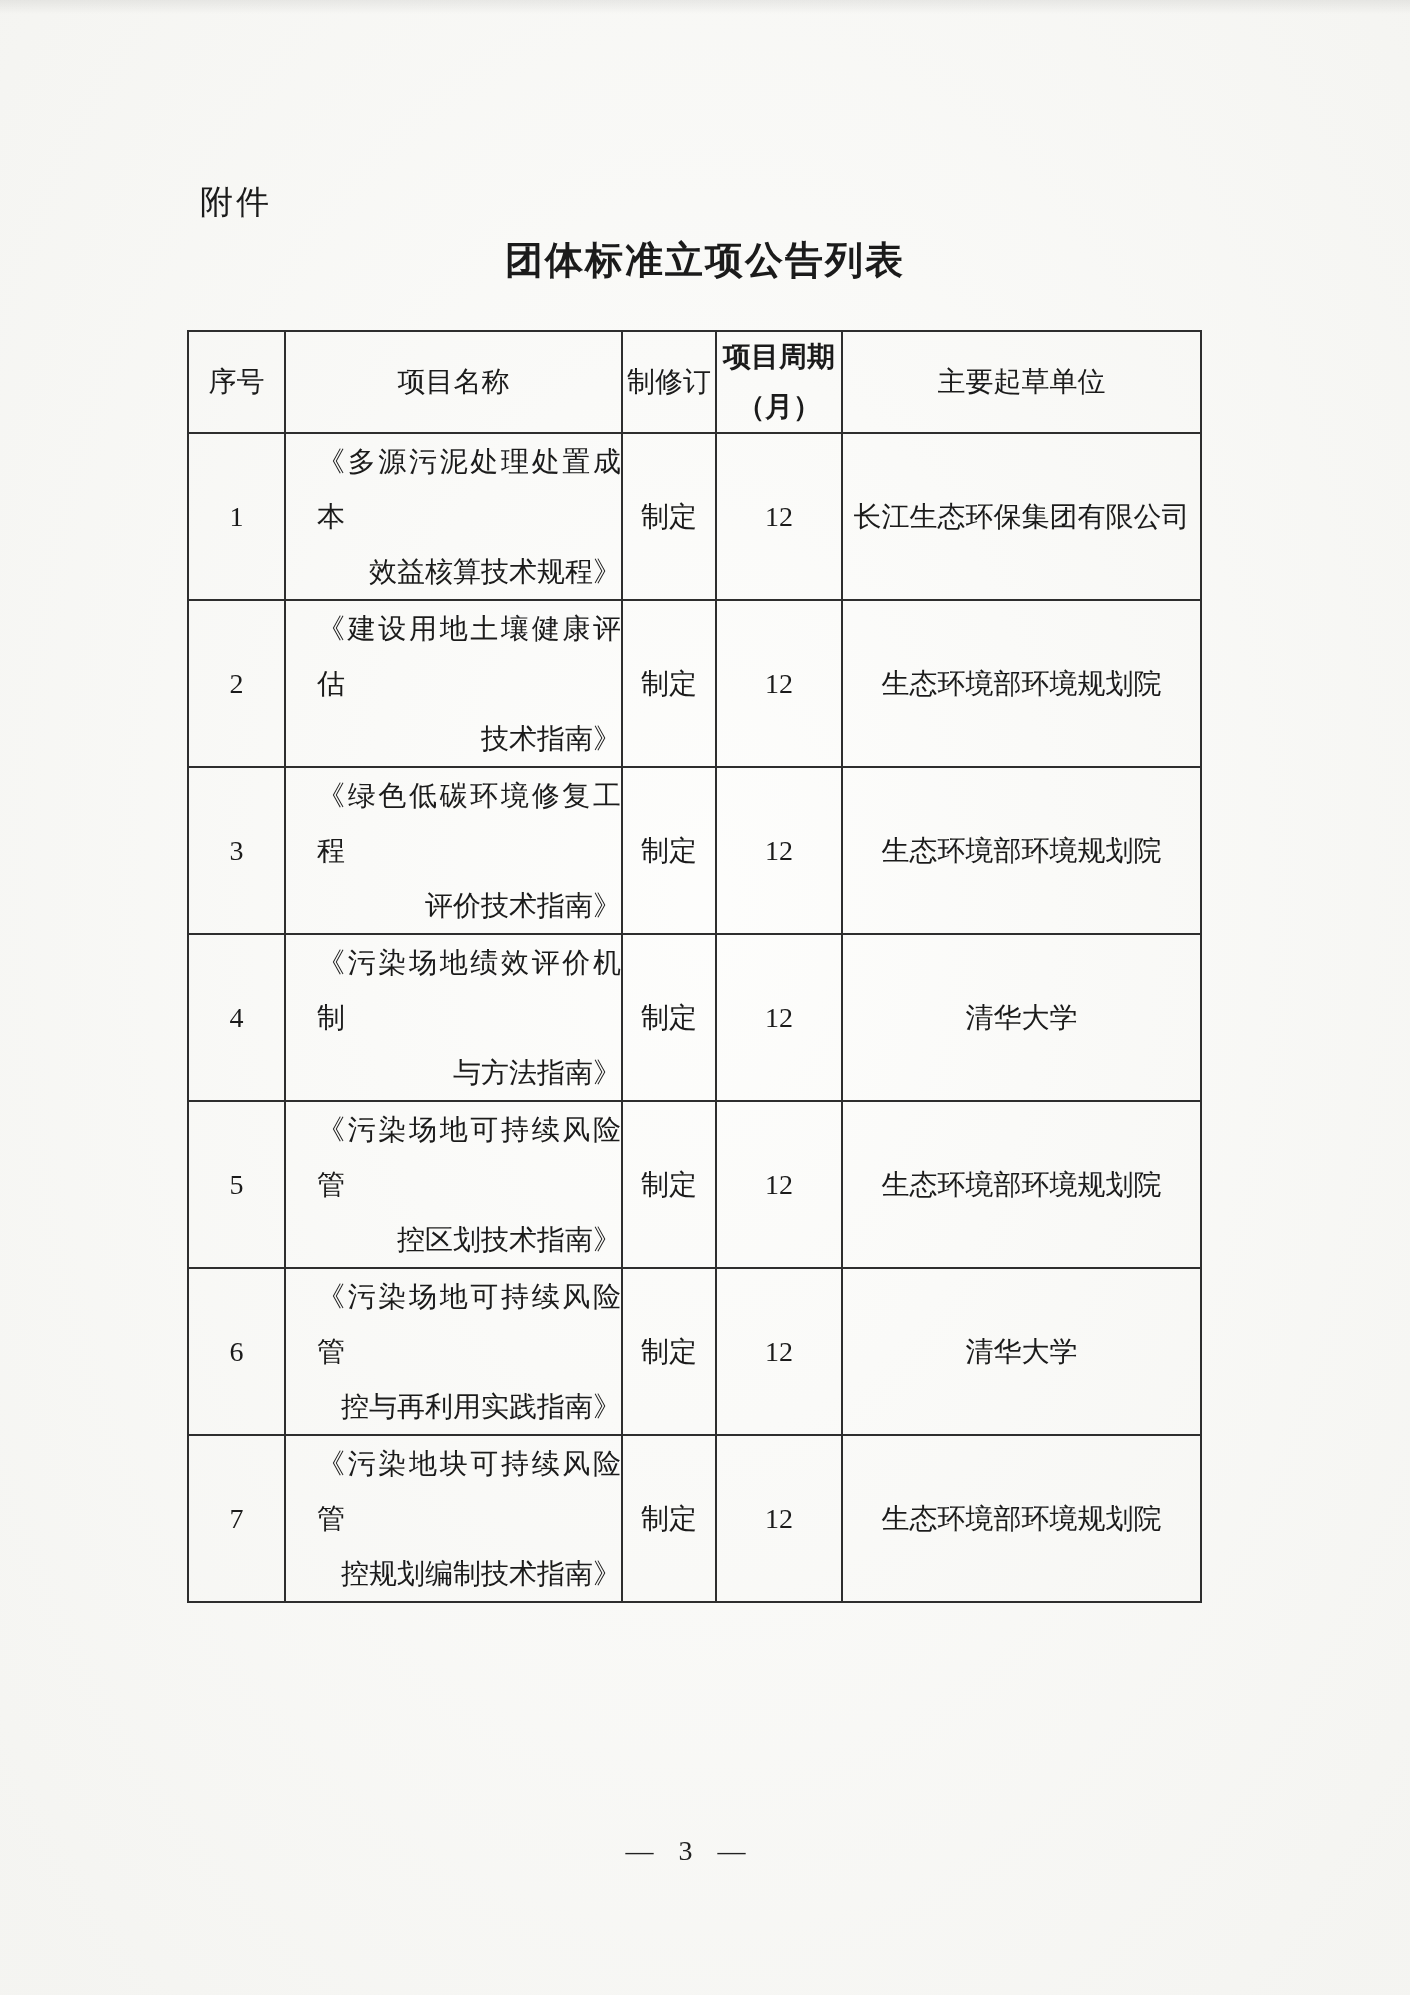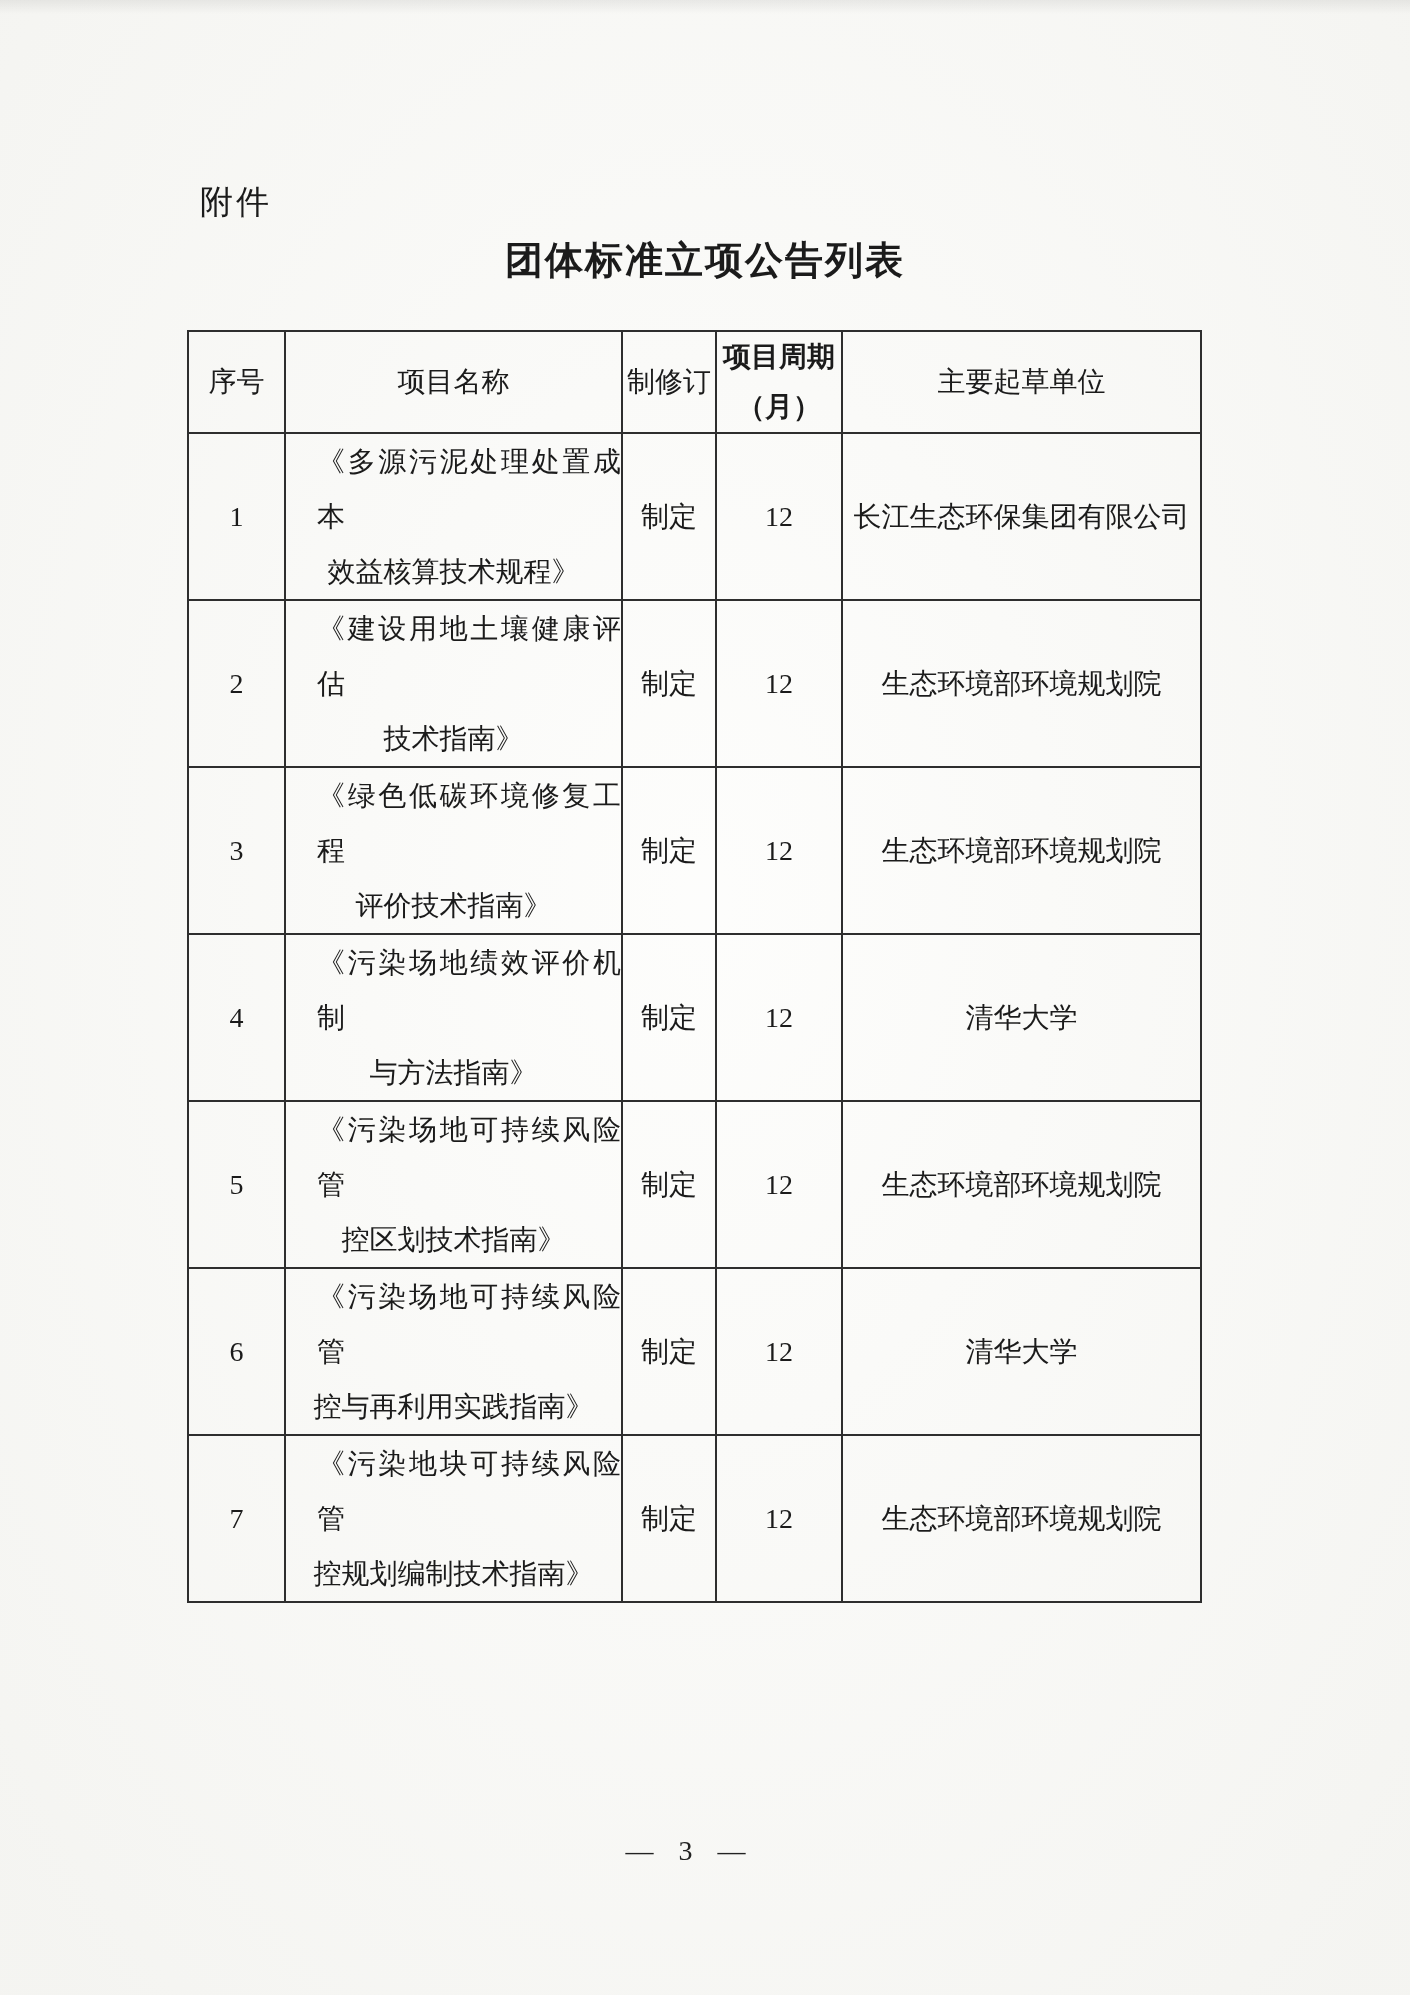--- a/index.html
+++ b/index.html
@@ -40,21 +40,21 @@
     padding: 0;
     font-size: 28px;
     font-weight: 400;
     vertical-align: middle;
     overflow: hidden;
   }
   tr.hrow { height: 95px; }
   tr.drow { height: 115px; }
   .c { text-align: center; }
   td.name { padding: 0 9px; }
-  .nl { line-height: 55px; text-align: center; white-space: nowrap; }
+  .nl { line-height: 55px; text-align: right; white-space: nowrap; }
   .nl.j { text-align: justify; text-align-last: justify; white-space: normal; margin-left: 31px; }
   .phl { line-height: 50px; text-align: center; font-weight: bold; }
   .pagenum {
     position: absolute; left: 0; top: 1835px; width: 1380px;
     text-align: center; font-size: 28px; letter-spacing: 9px;
     color: #222;
   }
 </style>
 </head>
 <body>

